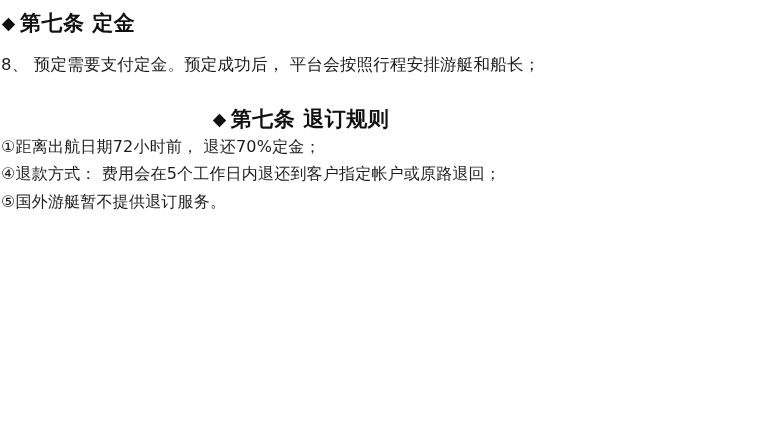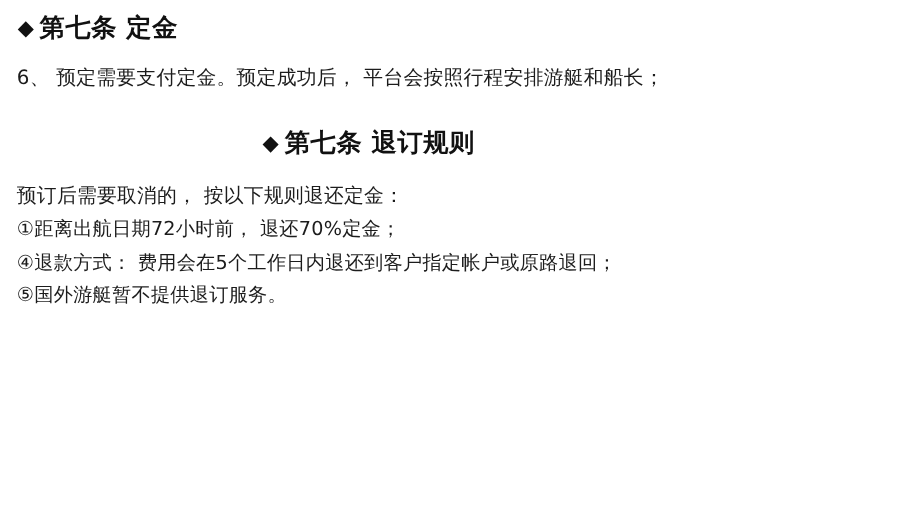--- a/index.html
+++ b/index.html
@@ -11,21 +11,21 @@
     height: 439px;
     background: #ffffff;
     font-family: "DejaVu Sans", "Liberation Sans", sans-serif;
     color: #1a1a1a;
     overflow: hidden;
   }
   .page {
     width: 614px;
     height: 439px;
     box-sizing: border-box;
-    padding: 10px 14px 0 14px;
+    padding: 10px 14px 0 1px;
     position: relative;
   }
   .section {
     margin: 0;
   }
   .section-heading {
     font-size: 21px;
     font-weight: bold;
     line-height: 1.3;
     color: #111111;
@@ -83,31 +83,30 @@
 
   <div class="section">
     <div class="section-heading">
       <span class="diamond-icon">
         <svg width="15" height="15" viewBox="0 0 15 15" aria-hidden="true">
           <polygon points="7.5,0.8 14.2,7.5 7.5,14.2 0.8,7.5" fill="#111111"></polygon>
         </svg>
       </span>
       <span class="heading-text">第七条 定金</span>
     </div>
-    <p class="body-text s1-body">6、 预定需要支付定金。预定成功后， 平台会按照行程安排游艇和船长；</p>
+    <p class="body-text s1-body">8、 预定需要支付定金。预定成功后， 平台会按照行程安排游艇和船长；</p>
   </div>
 
   <div class="section">
     <div class="section-heading s2-heading">
       <span class="diamond-icon">
         <svg width="15" height="15" viewBox="0 0 15 15" aria-hidden="true">
           <polygon points="7.5,0.8 14.2,7.5 7.5,14.2 0.8,7.5" fill="#111111"></polygon>
         </svg>
       </span>
       <span class="heading-text">第七条 退订规则</span>
     </div>
-    <p class="body-text s2-intro">预订后需要取消的， 按以下规则退还定金：</p>
     <div class="list-item">①距离出航日期72小时前， 退还70%定金；</div>
     <div class="list-item">④退款方式： 费用会在5个工作日内退还到客户指定帐户或原路退回；</div>
     <div class="list-item">⑤国外游艇暂不提供退订服务。</div>
   </div>
 
 </div>
 
 </body></html>

